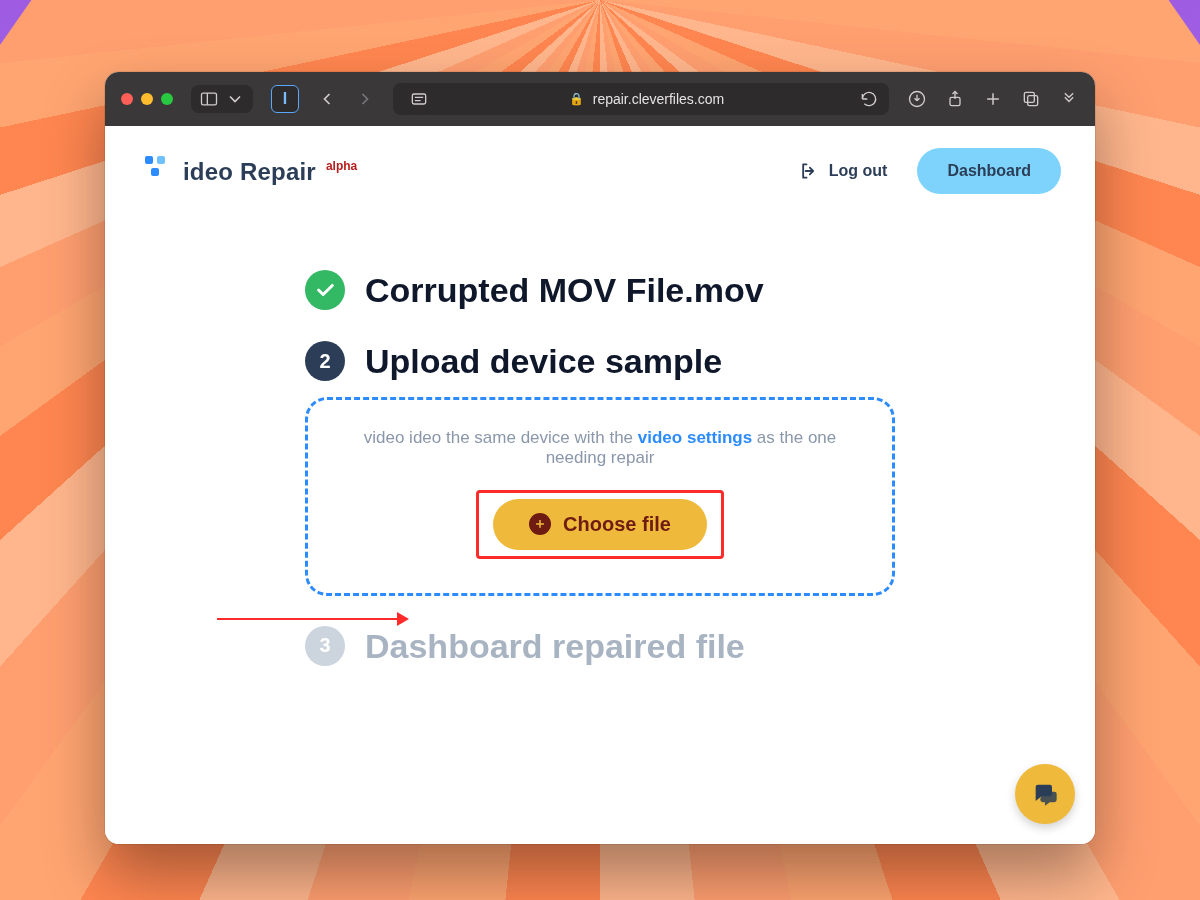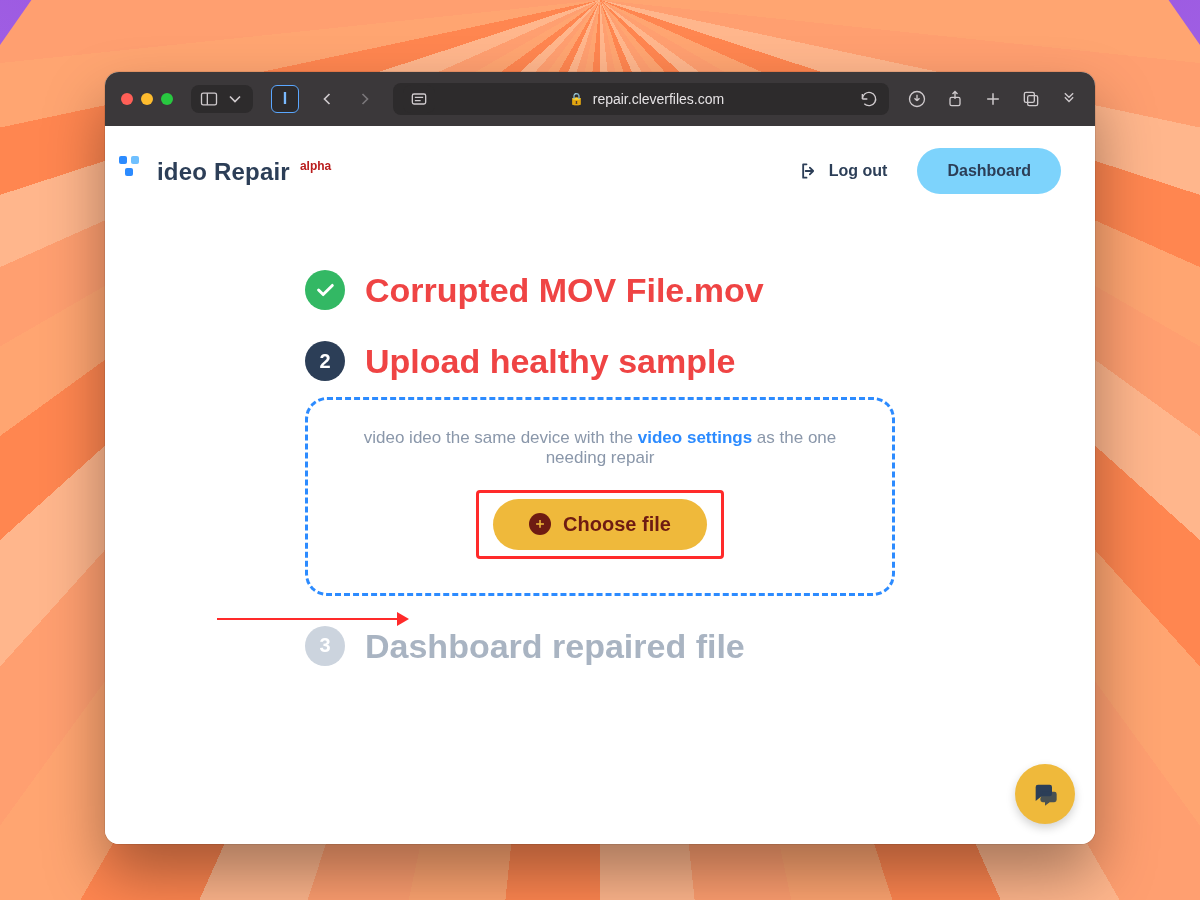--- a/index.html
+++ b/index.html
@@ -49,41 +49,41 @@
       height: 32px; display: flex; align-items: center; gap: 10px; padding: 0 10px;
       color: #e5e2e4; font-size: 14px;
     }
     .addr .lock { font-size: 12px; }
     .tb-group { display: flex; align-items: center; gap: 18px; }
 
     
     .page { flex: 1 1 auto; position: relative; background: #fff; }
     .header {
       display: flex; align-items: center; justify-content: space-between;
-      padding: 22px 34px 12px 14px;
+      padding: 22px 34px 12px 40px;
     }
     .brand { display: flex; align-items: baseline; gap: 10px; position: relative; }
     .brand .logo-mark { position: relative; width: 28px; height: 24px; }
     .brand .logo-mark span { position: absolute; width: 8px; height: 8px; border-radius: 2px; background: #2c8bff; }
     .brand .logo-mark span:nth-child(1){ left:0; top:0; background:#2c8bff;}
     .brand .logo-mark span:nth-child(2){ left:12px; top:0; background:#6fc0ff;}
     .brand .logo-mark span:nth-child(3){ left:6px; top:12px; }
     .brand .logo-text { font-weight: 800; font-size: 24px; color: #2c3e57; letter-spacing:.2px; }
     .brand .alpha { font-size: 12px; font-weight: 700; color: #b91c1c; position: relative; top: -10px; }
     .hdr-right { display: flex; align-items: center; gap: 30px; }
     .logout { display: inline-flex; align-items: center; gap: 10px; font-weight: 800; color: #2c3e57; cursor: pointer; }
     .dash-btn { background: #7dd3fc; color: #2c3e57; font-weight: 800; padding: 14px 30px; border-radius: 999px; cursor: pointer; }
 
     .steps { width: 590px; margin: 64px auto 0; position: relative; }
     .step-row { display: flex; align-items: flex-start; gap: 20px; margin-bottom: 30px; }
     .badge { width: 40px; height: 40px; border-radius: 50%; flex: 0 0 auto; display: inline-flex; align-items: center; justify-content: center; font-weight: 800; font-size: 20px; }
     .badge.done { background: #33b864; color: #fff; }
     .badge.active { background: #2c3e57; color: #fff; }
     .badge.future { background: #ccd4de; color: #fff; }
-    .step-title { font-size: 34px; font-weight: 800; color: #ef4444; line-height: 1.22; max-width: 420px; }
+    .step-title { font-size: 34px; font-weight: 800; color: #0f172a; line-height: 1.22; max-width: 420px; }
     .step-title.future { color: #a9b4c2; }
 
     .dropzone {
       border: 3px dashed #2c8bff;
       border-radius: 22px;
       padding: 28px 30px 34px;
       text-align: center;
       margin: 6px 0 30px 0;
     }
     .dz-text { font-size: 17px; color: #8a97aa; }
@@ -236,21 +236,21 @@
           <span class="badge done">
             <svg viewBox="0 0 24 24" width="22" height="22">
               <path d="M5 12l5 5L20 7" fill="none" stroke="#fff" stroke-width="3.2" stroke-linecap="round" stroke-linejoin="round"></path>
             </svg>
           </span>
           <div class="step-title">Corrupted MOV File.mov</div>
         </div>
 
         <div class="step-row" style="margin-bottom:14px;">
           <span class="badge active">2</span>
-          <div class="step-title">Upload healthy sample</div>
+          <div class="step-title">Upload device sample</div>
         </div>
 
         <div class="dropzone">
           <div class="dz-text">
             <span>video ideo the same device with the </span><a class="link">video settings</a><span> as the one needing repair</span>
           </div>
           <div class="choose-wrap">
             <span class="callout-box">
               <a class="choose">
                 <span class="plus-dot">＋</span>

